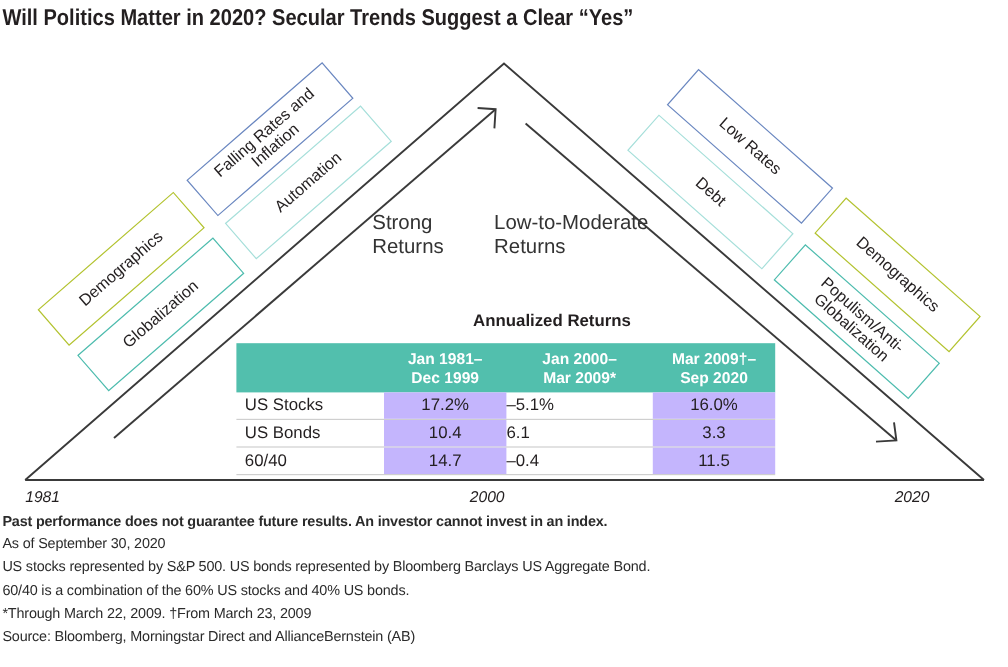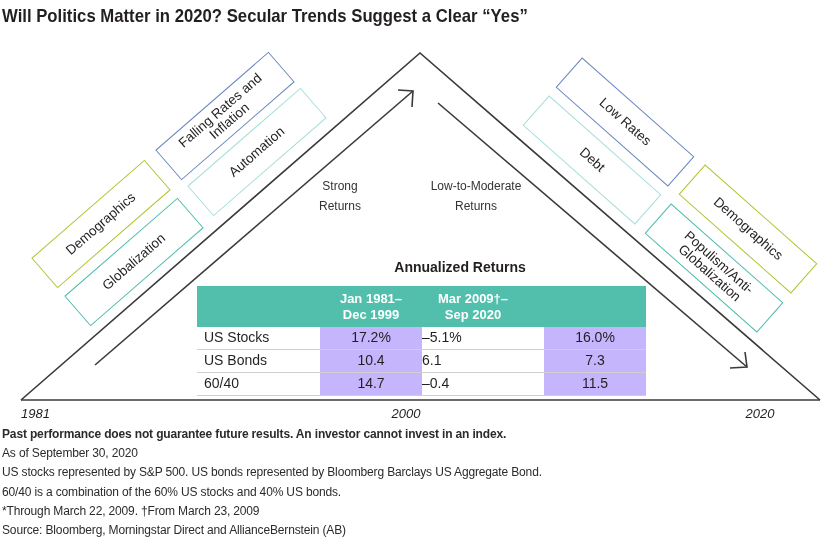--- a/index.html
+++ b/index.html
@@ -20,22 +20,22 @@
 
     #box-l-demographics { left: 25.5px; top: 204px; }
     #box-l-globalization { left: 59px; top: 242px; }
     #box-l-falling { left: 149.5px; top: 95.5px; }
     #box-l-automation { left: 182px; top: 132px; }
     #box-r-lowrates { left: 549.5px; top: 101.5px; }
     #box-r-debt { left: 516.5px; top: 140px; }
     #box-r-demographics { left: 672.5px; top: 208.5px; }
     #box-r-populism { left: 638.5px; top: 247.5px; }
 
-    .phase-label { position: absolute; top: 176px; font-size: 12px; line-height: 20px;
-                   text-align: center; white-space: pre-line; color: #333; transform: translateX(-50%); }
+    .phase-label { position: absolute; top: 176px; font-size: 17px; line-height: 20px;
+                   white-space: pre-line; color: #333; transform: translateX(-50%); }
     #phase-left { left: 340px; }
     #phase-right { left: 456px; margin-left: 20px; }
 
     .table-title { position: absolute; left: 420px; top: 259px; transform: translateX(-50%);
                    font-weight: bold; font-size: 14px; white-space: nowrap; color: #231f20; margin-left: 40px; }
 
     .returns-table { position: absolute; left: 197px; top: 286px; width: 449px; }
     .returns-table .row { display: flex; }
     .returns-table .hdr { height: 41px; background: #52bfad; }
     .returns-table .hdr .cell { color: #ffffff; font-weight: bold; font-size: 13px; line-height: 16px;
@@ -108,34 +108,36 @@
 <div id="phase-right" class="phase-label">Low-to-Moderate
 Returns</div>
 
 <div class="table-title">Annualized Returns</div>
 
 <div class="returns-table">
   <div class="row hdr" style="background: rgb(82, 191, 173);">
     <div class="cell c0"></div>
     <div class="cell c1">Jan 1981–
 Dec 1999</div>
+    <div class="cell c2">Jan 2000–
+Mar 2009*</div>
     <div class="cell c3">Mar 2009†–
 Sep 2020</div>
   </div>
   <div class="row body-row">
     <div class="cell c0">US Stocks</div>
     <div class="cell c1">17.2%</div>
     <div class="cell c2">–5.1%</div>
     <div class="cell c3">16.0%</div>
   </div>
   <div class="row body-row">
     <div class="cell c0">US Bonds</div>
     <div class="cell c1">10.4</div>
     <div class="cell c2">6.1</div>
-    <div class="cell c3">7.3</div>
+    <div class="cell c3">3.3</div>
   </div>
   <div class="row body-row">
     <div class="cell c0">60/40</div>
     <div class="cell c1">14.7</div>
     <div class="cell c2">–0.4</div>
     <div class="cell c3">11.5</div>
   </div>
 </div>
 
 <div id="year-0" class="year">1981</div>

